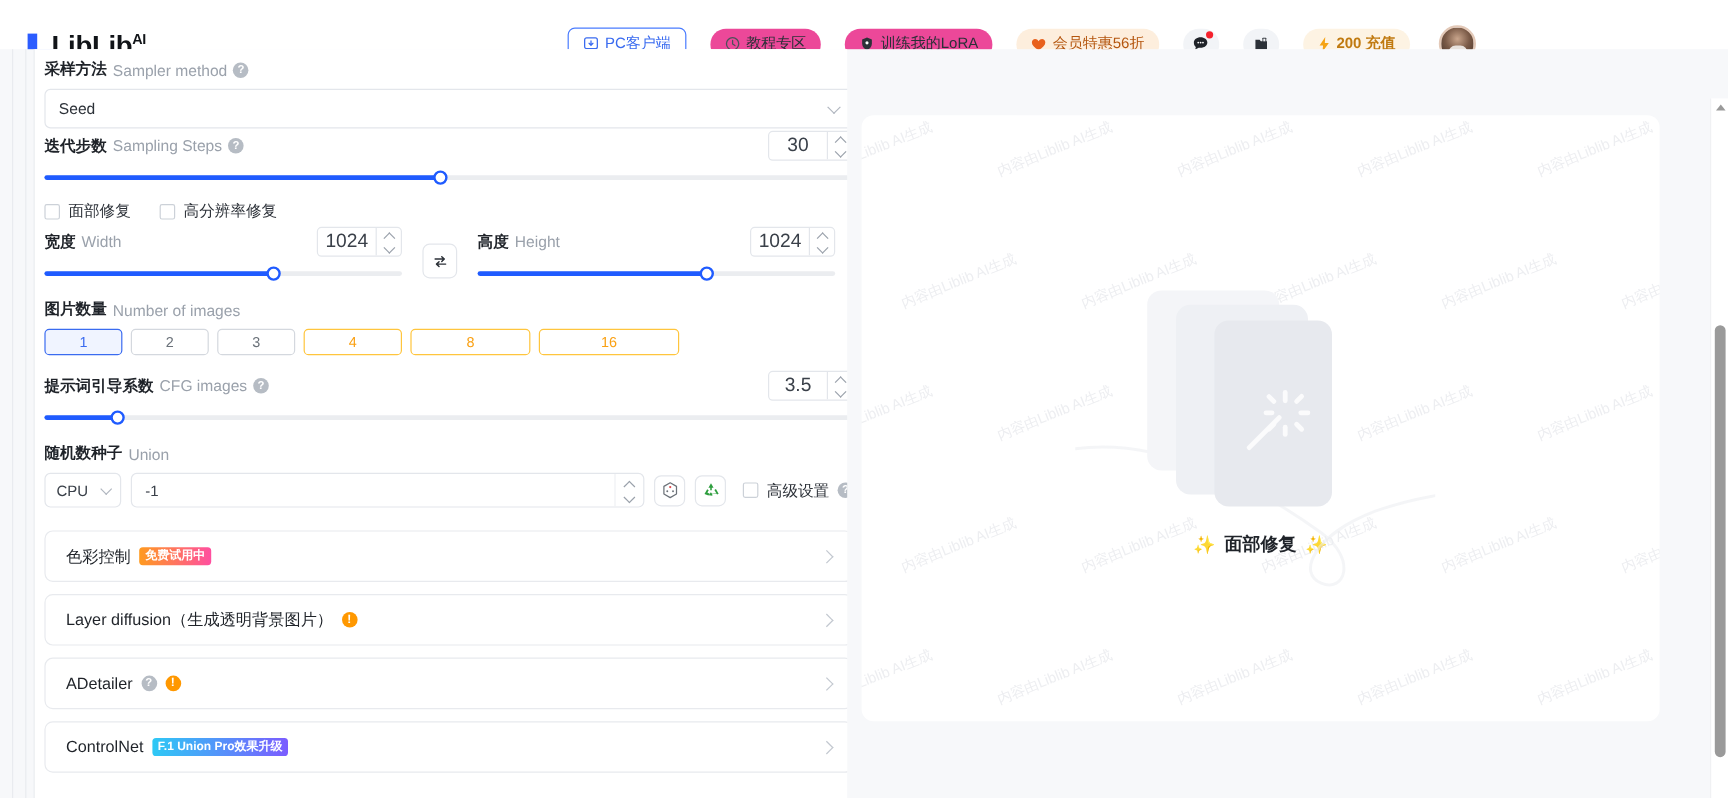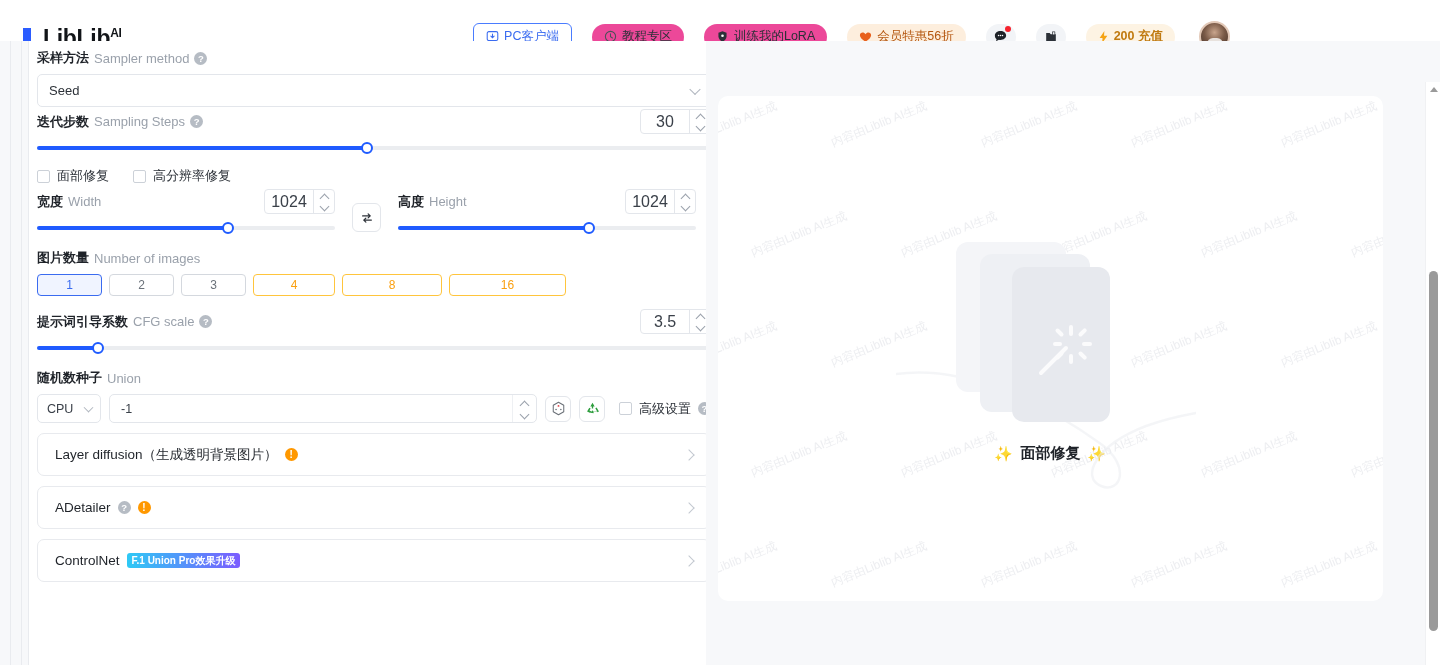--- a/index.html
+++ b/index.html
@@ -446,21 +446,21 @@
         <div class="count-btn w1">2</div>
         <div class="count-btn w1">3</div>
         <div class="count-btn w2 paid">4</div>
         <div class="count-btn w3 paid">8</div>
         <div class="count-btn w4 paid">16</div>
       </div>
 
       <div class="row-head" style="margin-top:13px">
         <div class="field-label" style="margin-bottom:0">
           <span>提示词引导系数</span>
-          <span class="en">CFG scale</span>
+          <span class="en">CFG images</span>
           <span class="qmark">?</span>
         </div>
         <div class="numbox">
           <input value="3.5" style="">
           <span class="spin">
               <i class="up"></i>
               <i class="dn"></i>
             </span>
         </div>
       </div>
@@ -502,20 +502,27 @@
             <path d="M13.4 11.9L11 7.8l1.4-.8 2.4 4.1z" fill="#2e9e3e"></path>
           </svg>
         </div>
         <label class="chk" style="margin-left:6px">
           <span class="chkbox"></span>
           <span>高级设置</span>
           <span class="qmark">?</span>
         </label>
       </div>
 
+      <div class="accordion" style="margin-top:19px">
+        <div class="acc-left">
+          <span>色彩控制</span>
+          <span class="badge trial">免费试用中</span>
+        </div>
+        <span class="chev-right"></span>
+      </div>
 
       <div class="accordion">
         <div class="acc-left">
           <span>Layer diffusion（生成透明背景图片）</span>
           <span class="warn-dot">!</span>
         </div>
         <span class="chev-right"></span>
       </div>
 
       <div class="accordion">

